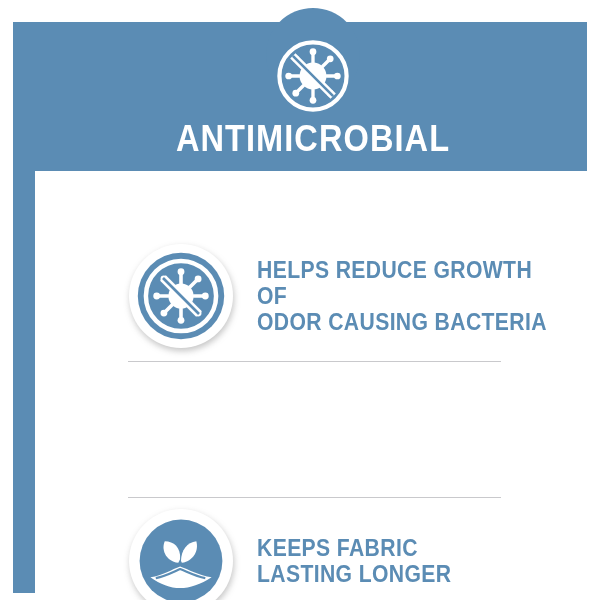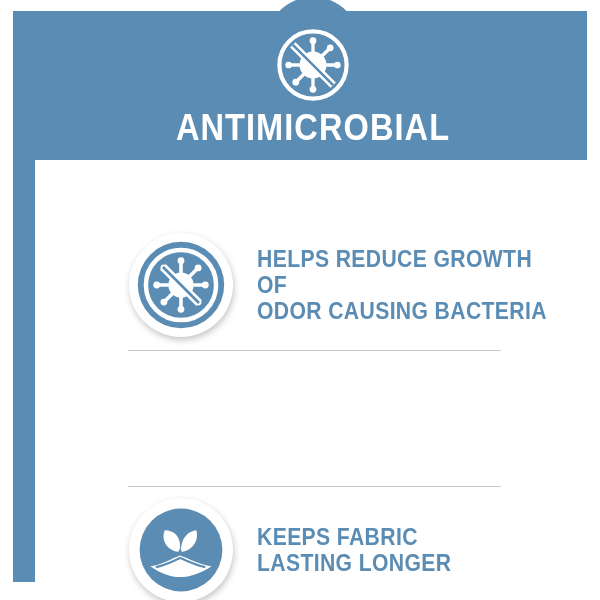--- a/index.html
+++ b/index.html
@@ -18,21 +18,21 @@
     position: relative;
     width: 600px;
     height: 600px;
     background: #ffffff;
   }
 
   
   .frame {
     position: absolute;
     left: 13px;
-    top: 11px;
+    top: 22px;
     width: 574px;
     height: 571px;
     background: #5b8cb4;
     box-sizing: border-box;
   }
   .frame-inner-white {
     position: absolute;
     left: 22px;
     top: 149px;
     width: 556px;

